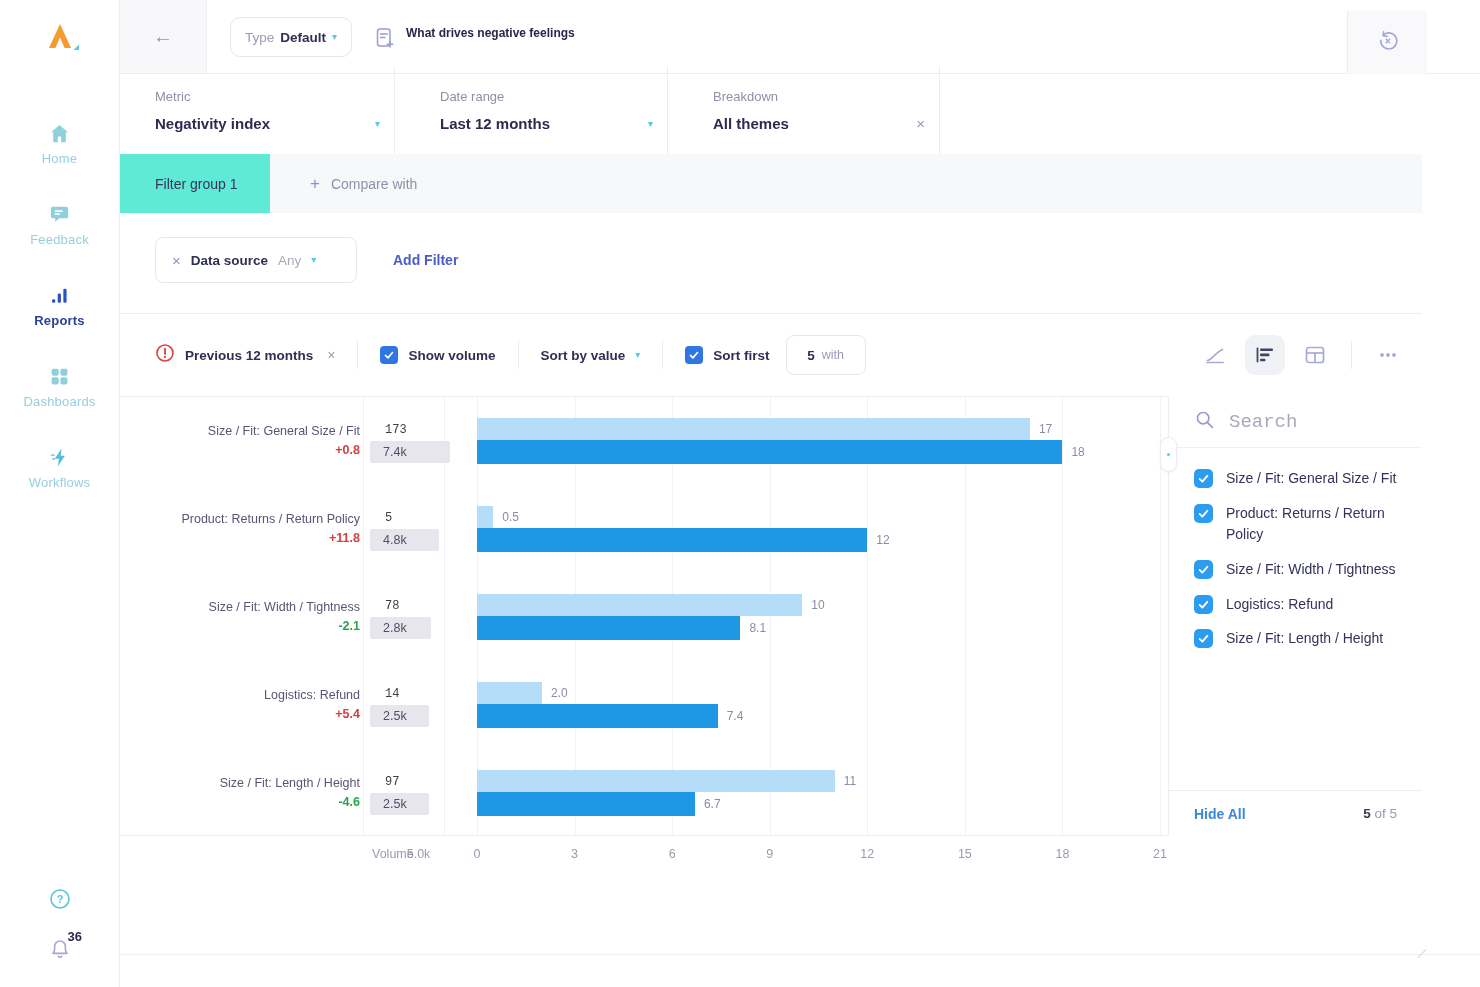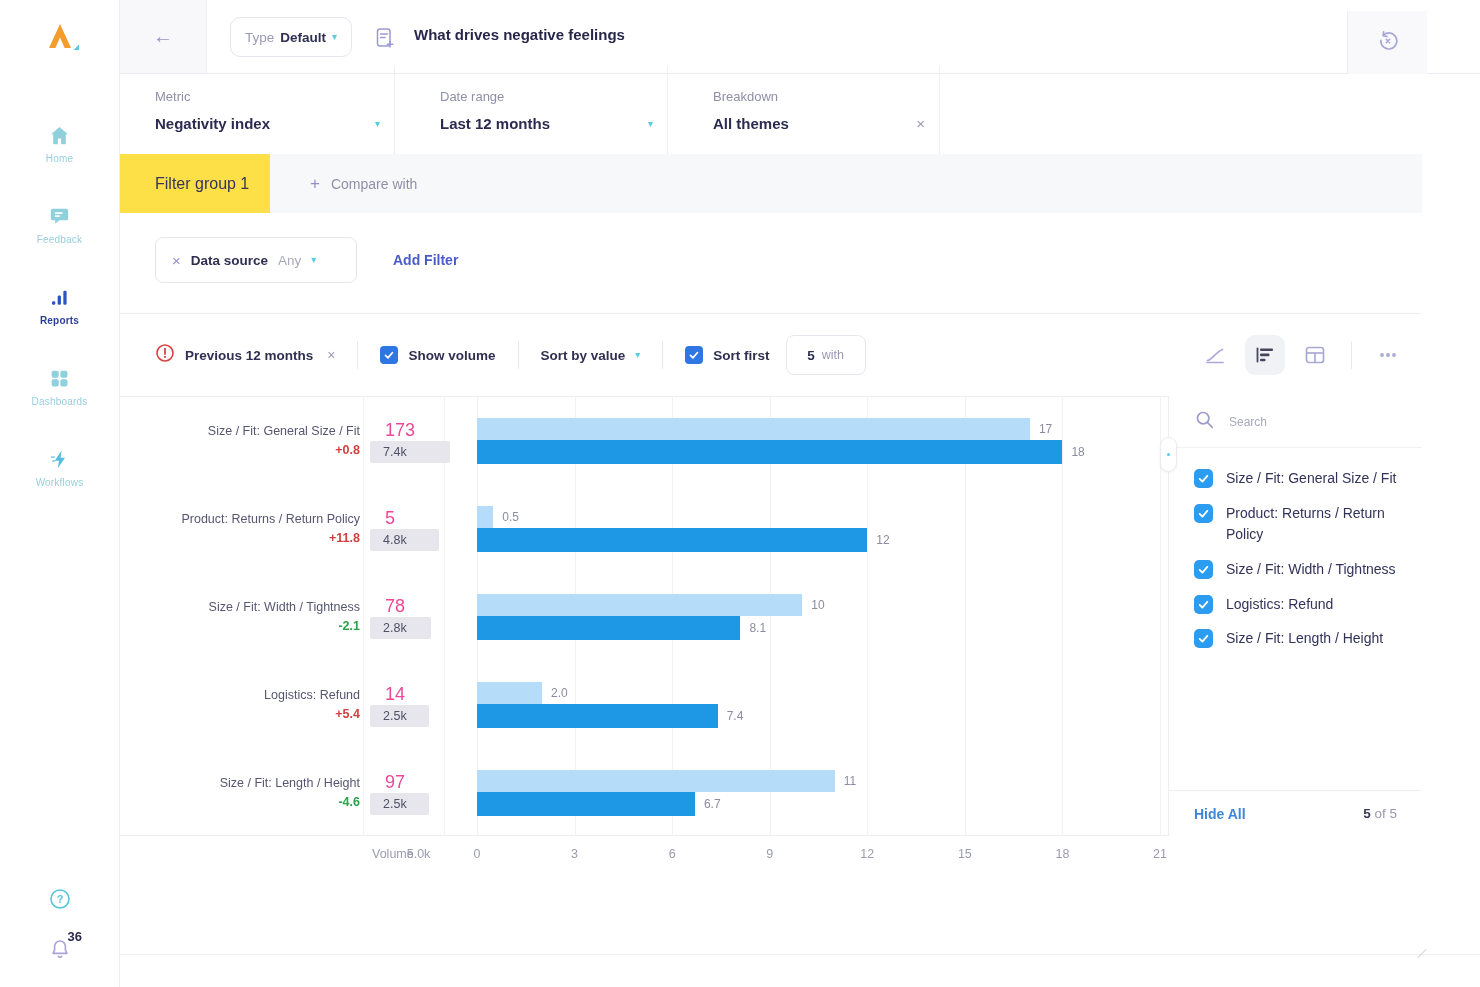--- a/index.html
+++ b/index.html
@@ -5,55 +5,55 @@
   * { margin:0; padding:0; box-sizing:border-box; }
   html,body { width:1480px; height:987px; background:#fff; font-family:"Liberation Sans","DejaVu Sans",sans-serif; color:#2b2b50; overflow:hidden; }
   .app { position:relative; width:1480px; height:987px; }
 
   
   .sidebar { position:absolute; left:0; top:0; width:120px; height:987px; border-right:1px solid #efeff3; background:#fff; z-index:5; }
   .logo { height:74px; display:flex; align-items:center; justify-content:center; }
   .side-nav { position:absolute; top:103px; left:0; right:0; }
   .side-item { height:81px; display:flex; flex-direction:column; align-items:center; justify-content:center; cursor:pointer; }
   .side-ic svg { width:23px; height:23px; display:block; }
-  .side-lbl { margin-top:6px; font-size:10px; color:#98cedd; letter-spacing:.2px; }
+  .side-lbl { margin-top:6px; font-size:13px; color:#98cedd; letter-spacing:.2px; }
   .side-item.active .side-lbl { color:#2b3f9b; font-weight:700; }
   .side-bottom-help { position:absolute; bottom:72px; left:0; right:0; display:flex; justify-content:center; }
   .side-bottom-bell { position:absolute; bottom:22px; left:0; right:0; display:flex; justify-content:center; }
   .bell-wrap { position:relative; }
   .bell-count { position:absolute; left:20px; top:-8px; font-size:13px; font-weight:700; color:#2b2b50; }
 
   
   .topbar { position:absolute; left:120px; top:0; width:1360px; height:74px; border-bottom:1px solid #ececf2; background:#fff; }
   .back-cell { position:absolute; left:0; top:0; width:87px; height:73px; background:#f8f8fa; border-right:1px solid #efeff4; display:flex; align-items:center; justify-content:center; cursor:pointer; }
   .back-arrow { font-size:20px; color:#8f90c8; }
   .type-pill { position:absolute; left:110px; top:17px; height:40px; width:122px; border:1px solid #e6e6ee; border-radius:10px; background:#fff; display:flex; align-items:center; justify-content:center; gap:6px; font-size:13.5px; cursor:pointer; }
   .type-label { color:#9a9ab5; }
   .type-value { color:#2f2f52; font-weight:700; }
   .caret { color:#57cbe0; font-size:10px; line-height:1; }
   .doc-ic { position:absolute; left:252px; top:26px; }
-  .report-title { position:absolute; left:294px; top:26px; font-size:15px; font-weight:700; color:#27274c; }
+  .report-title { position:absolute; left:286px; top:26px; font-size:12px; font-weight:700; color:#27274c; }
   .topbar-right { position:absolute; right:53px; top:11px; height:63px; display:flex; }
   .restore-cell { width:80px; height:63px; background:#f9f9fb; border-left:1px solid #ececf2; display:flex; align-items:center; justify-content:center; cursor:pointer; }
   .save-btn { width:162px; height:63px; background:var(--accent-blue,#2f6bc8); color:#fff; border:none; font-size:14.5px; font-weight:700; font-family:inherit; border-radius:2px; cursor:pointer; }
 
   
   .main { position:absolute; left:120px; top:66px; width:1360px; height:913px; }
 
   .filters-row { position:absolute; top:0; left:0; right:58px; height:88px; display:flex; padding-left:35px; }
   .fsec { padding-top:23px; border-right:1px solid #ededf3; }
   .fsec-label { font-size:13px; color:#8f8fa8; margin-bottom:11px; }
   .fsec-value { display:flex; align-items:center; justify-content:space-between; font-size:15px; font-weight:600; color:#2b2b50; padding-right:14px; cursor:pointer; }
   .fsec1 { width:240px; }
   .fsec2 { width:273px; padding-left:45px; }
   .fsec3 { width:272px; padding-left:45px; }
   .x-gray { color:#9a9ab5; font-size:15px; font-weight:400; cursor:pointer; }
 
   .tabs-row { position:absolute; top:88px; left:0; right:58px; height:59px; }
-  .tab-active { position:absolute; left:0; top:0; width:150px; height:59px; background:#fde047; display:flex; align-items:center; padding-left:35px; font-size:16px; color:#35355c; cursor:pointer; }
+  .tab-active { position:absolute; left:0; top:0; width:150px; height:59px; background:#5eead4; display:flex; align-items:center; padding-left:35px; font-size:14px; color:#35355c; cursor:pointer; }
   .tabs-gray { position:absolute; left:150px; right:0; top:0; height:59px; background:#f7f8fa; display:flex; align-items:center; padding-left:40px; gap:11px; cursor:pointer; }
   .plus-sign { color:#8f90c8; font-size:17px; }
   .compare-label { color:#8f90a8; font-size:14px; }
 
   .builder-row { position:absolute; top:147px; left:0; right:58px; height:100px; }
   .ds-pill { position:absolute; left:35px; top:24px; width:202px; height:46px; border:1px solid #e6e6ee; border-radius:8px; background:#fff; display:flex; align-items:center; padding-left:16px; gap:10px; cursor:pointer; }
   .x-purple { color:#8f90c8; font-size:15px; }
   .ds-label { font-size:13.5px; font-weight:700; color:#2f2f52; }
   .ds-value { font-size:13.5px; color:#a9a9bd; }
   .add-filter { position:absolute; left:273px; top:24px; height:46px; display:flex; align-items:center; font-size:14px; font-weight:700; color:#4b5cc8; cursor:pointer; }
@@ -76,37 +76,37 @@
   
   .chart-zone { position:absolute; top:330px; left:0; right:58px; height:440px; border-top:1px solid #ededf3; border-bottom:1px solid #ededf3; }
   .gridline { position:absolute; top:0; bottom:0; width:1px; background:#f2f2f6; }
   .crow { position:relative; height:88px; }
   .crow-label { position:absolute; left:0; width:240px; top:50%; transform:translateY(-50%); text-align:right; }
   .crow-name { font-size:12.5px; color:#565673; line-height:1.5; }
   .crow-delta { font-size:12.5px; font-weight:700; line-height:1.5; }
   .crow-delta.pos { color:var(--positive-red,#d23f3f); }
   .crow-delta.neg { color:var(--negative-green,#2ba24c); }
   .crow-vol { position:absolute; left:243px; width:95px; top:50%; transform:translateY(-50%); }
-  .vol-count { height:22px; line-height:22px; padding-left:22px; font-size:18px; color:#ec4899; }
+  .vol-count { height:22px; line-height:22px; padding-left:22px; font-size:12px; color:#404040;font-family:Liberation Mono, monospace; }
   .vol-chip { height:22px; line-height:22px; margin-left:7px; background:#e6e6ec; border-radius:2px; padding-left:13px; font-size:12.5px; color:#4f4f68; }
   .crow-plot { position:absolute; left:357px; width:683px; top:50%; transform:translateY(-50%); }
   .bar { position:relative; }
   .bar.prev { height:22px; background:var(--bar-previous,#b5ddf9); }
   .bar.curr { height:24px; background:var(--bar-current,#1e97e4); }
   .bar-val { position:absolute; left:100%; margin-left:9px; top:50%; transform:translateY(-50%); font-size:12px; color:#8b8ba3; white-space:nowrap; }
 
   .axis-row { position:absolute; top:770px; left:0; right:58px; height:36px; }
   .axis-vol { position:absolute; left:252px; top:11px; font-size:12.5px; color:#9b9bb0; white-space:nowrap; }
   .axis-vol .overlap { margin-left:-7px; }
   .tick { position:absolute; top:11px; transform:translateX(-50%); font-size:12.5px; color:#9b9bb0; }
 
   
   .side-panel { position:absolute; top:330px; left:1048px; width:254px; height:440px; border-left:1px solid #ededf3; background:#fff; }
   .panel-search { position:absolute; top:0; left:0; right:0; height:52px; display:flex; align-items:center; gap:13px; padding-left:25px; border-bottom:1px solid #f0f0f5; }
-  .panel-search input { border:none; outline:none; font-size:12px; font-family:Liberation Sans, sans-serif; color:#b91c1c; width:160px; background:transparent; }
+  .panel-search input { border:none; outline:none; font-size:19px; font-family:Liberation Mono, monospace; color:#b91c1c; width:160px; background:transparent; }
   .panel-search input::placeholder { color:#a9a9bd; }
   .panel-handle { position:absolute; left:-9px; top:41px; width:17px; height:35px; background:#fff; border:1px solid #ebebf1; border-radius:9px; box-shadow:0 1px 3px rgba(40,40,80,.06); display:flex; align-items:center; justify-content:center; cursor:pointer; }
   .panel-handle i { width:3px; height:3px; border-radius:50%; background:#57cbe0; }
   .panel-list { position:absolute; top:72px; left:25px; right:14px; }
   .theme-item { display:flex; align-items:flex-start; gap:13px; margin-bottom:13px; cursor:pointer; }
   .cbx2 { flex:0 0 auto; width:19px; height:19px; border-radius:5px; background:#2b9cf0; display:flex; align-items:center; justify-content:center; margin-top:1px; }
   .theme-lbl { font-size:14px; color:#32325b; line-height:1.55; }
   .panel-footer { position:absolute; bottom:0; left:0; right:0; height:46px; border-top:1px solid #ededf3; display:flex; align-items:center; justify-content:space-between; padding:0 25px 0 25px; }
   .hide-all { font-size:14px; font-weight:600; color:#3d87d8; cursor:pointer; }
   .count-txt { font-size:13.5px; color:#9a9ab0; }

